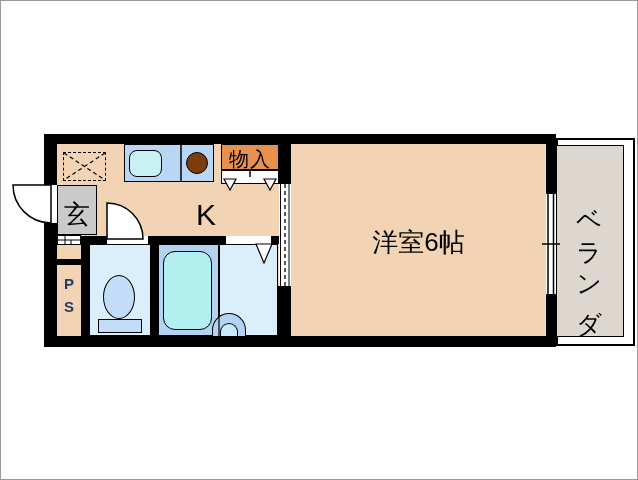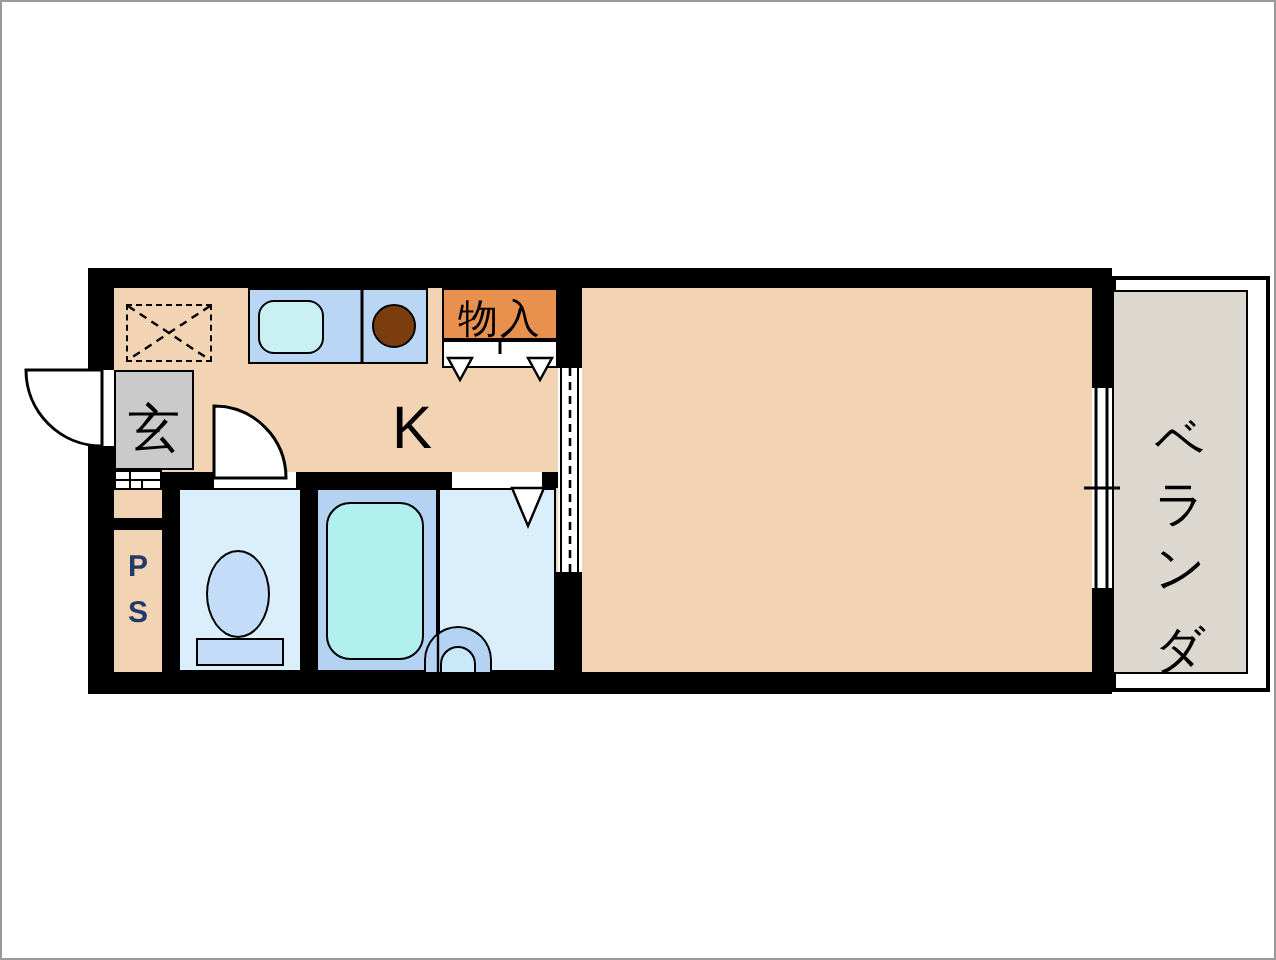--- a/index.html
+++ b/index.html
@@ -157,17 +157,18 @@
       <line x1="64" y1="234" x2="64" y2="244"></line>
       <line x1="70" y1="239" x2="70" y2="244"></line>
     </g>
 
     <line x1="218" y1="243" x2="218" y2="335" stroke="#000" stroke-width="1.2"></line>
   </svg>
 
   <div class="label l-genkan">玄</div>
   <div class="label l-kitchen">K</div>
   <div class="label l-storage">物入</div>
+  <div class="label l-room">洋室6帖</div>
   <div class="label l-veranda">ベランダ</div>
   <div class="label l-ps">P
 S</div>
 
 </div>
 
 </body></html>

